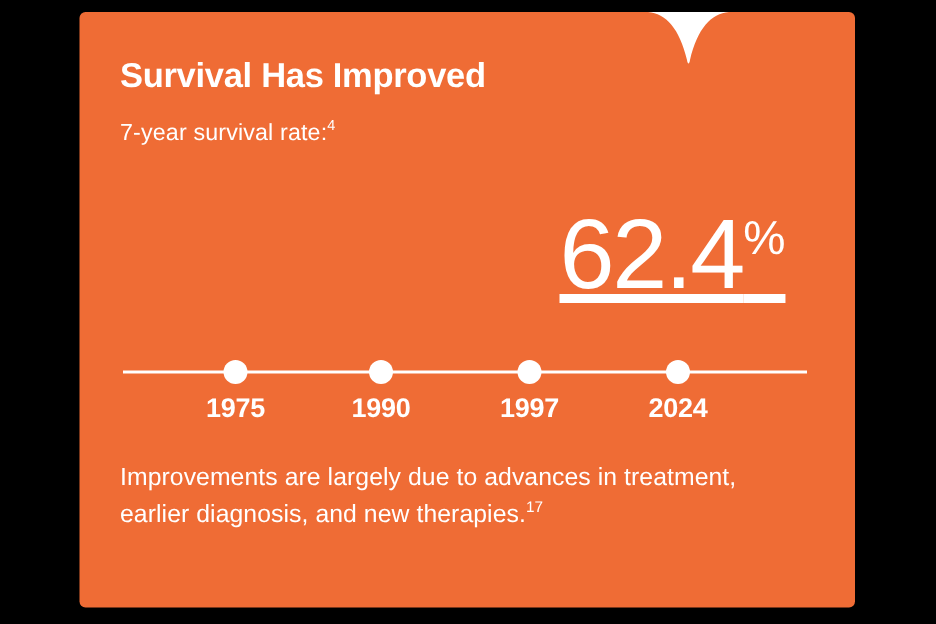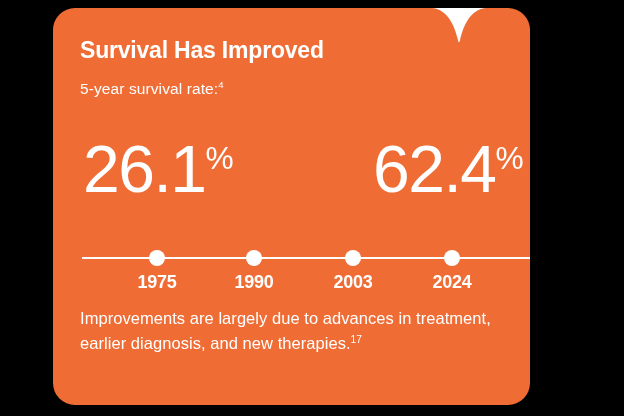--- a/index.html
+++ b/index.html
@@ -20,26 +20,25 @@
     width: 624px;
     height: 416px;
     background: #000000;
   }
 
   
   .card {
     position: absolute;
     left: 53px;
     top: 8px;
-    width: 457px;
+    width: 517px;
     height: 397px;
     background: #EF6C35;
-    border-radius: 22px;
+    border-radius: 4px;
     overflow: hidden;
-    padding-left: 20px;
   }
 
   
   .notch {
     position: absolute;
     left: 379px;   
     top: -2px;
     width: 54px;
     height: 40px;
     pointer-events: none;
@@ -86,27 +85,27 @@
     white-space: nowrap;
   }
   .stat .pct {
     font-size: 0.48em;
     vertical-align: super;
     line-height: 0;
     letter-spacing: 0;
     font-weight: 300;
   }
   .stat-left  { left: 30px;  top: 128px; }
-  .stat-right { left: 320px; top: 128px; }
+  .stat-right { left: 320px; top: 128px; text-decoration: underline; }
 
   
   .timeline {
     position: absolute;
     left: 29px;
-    top: 242px;
+    top: 232px;
     width: 456px;
     height: 46px;
   }
   .timeline-line {
     position: absolute;
     left: 0;
     top: 7px;
     width: 456px;
     height: 2px;
     background: #FFFFFF;
@@ -160,47 +159,44 @@
 
     <div class="notch">
       <svg width="54" height="40" viewBox="0 0 54 40" xmlns="http://www.w3.org/2000/svg">
         <path d="M0 0 H54 V2 C42 3 33 13 28 34 C27.6 37 26.4 37 26 34 C21 13 12 3 0 2 Z" fill="#FFFFFF"></path>
       </svg>
     </div>
 
     <div class="title">Survival Has Improved</div>
 
     <div class="subtitle">
-      <span>5-year survival rate:</span><span class="sup">4</span>
-    </div>
-
-    <div class="stat stat-left">
-      <span>26.1</span><span class="pct">%</span>
-    </div>
+      <span>7-year survival rate:</span><span class="sup">4</span>
+    </div>
+
 
     <div class="stat stat-right">
       <span>62.4</span><span class="pct">%</span>
     </div>
 
     <div class="timeline">
       <div class="timeline-line"></div>
 
       <div class="tick" style="left:75px;">
         <span class="dot"></span>
         <span class="year">1975</span>
       </div>
 
       <div class="tick" style="left:172px;">
         <span class="dot"></span>
         <span class="year">1990</span>
       </div>
 
       <div class="tick" style="left:271px;">
         <span class="dot"></span>
-        <span class="year">2003</span>
+        <span class="year">1997</span>
       </div>
 
       <div class="tick" style="left:370px;">
         <span class="dot"></span>
         <span class="year">2024</span>
       </div>
     </div>
 
     <div class="body-text">
       <span>Improvements are largely due to advances in treatment, earlier diagnosis, and new therapies.</span><span class="sup">17</span>

